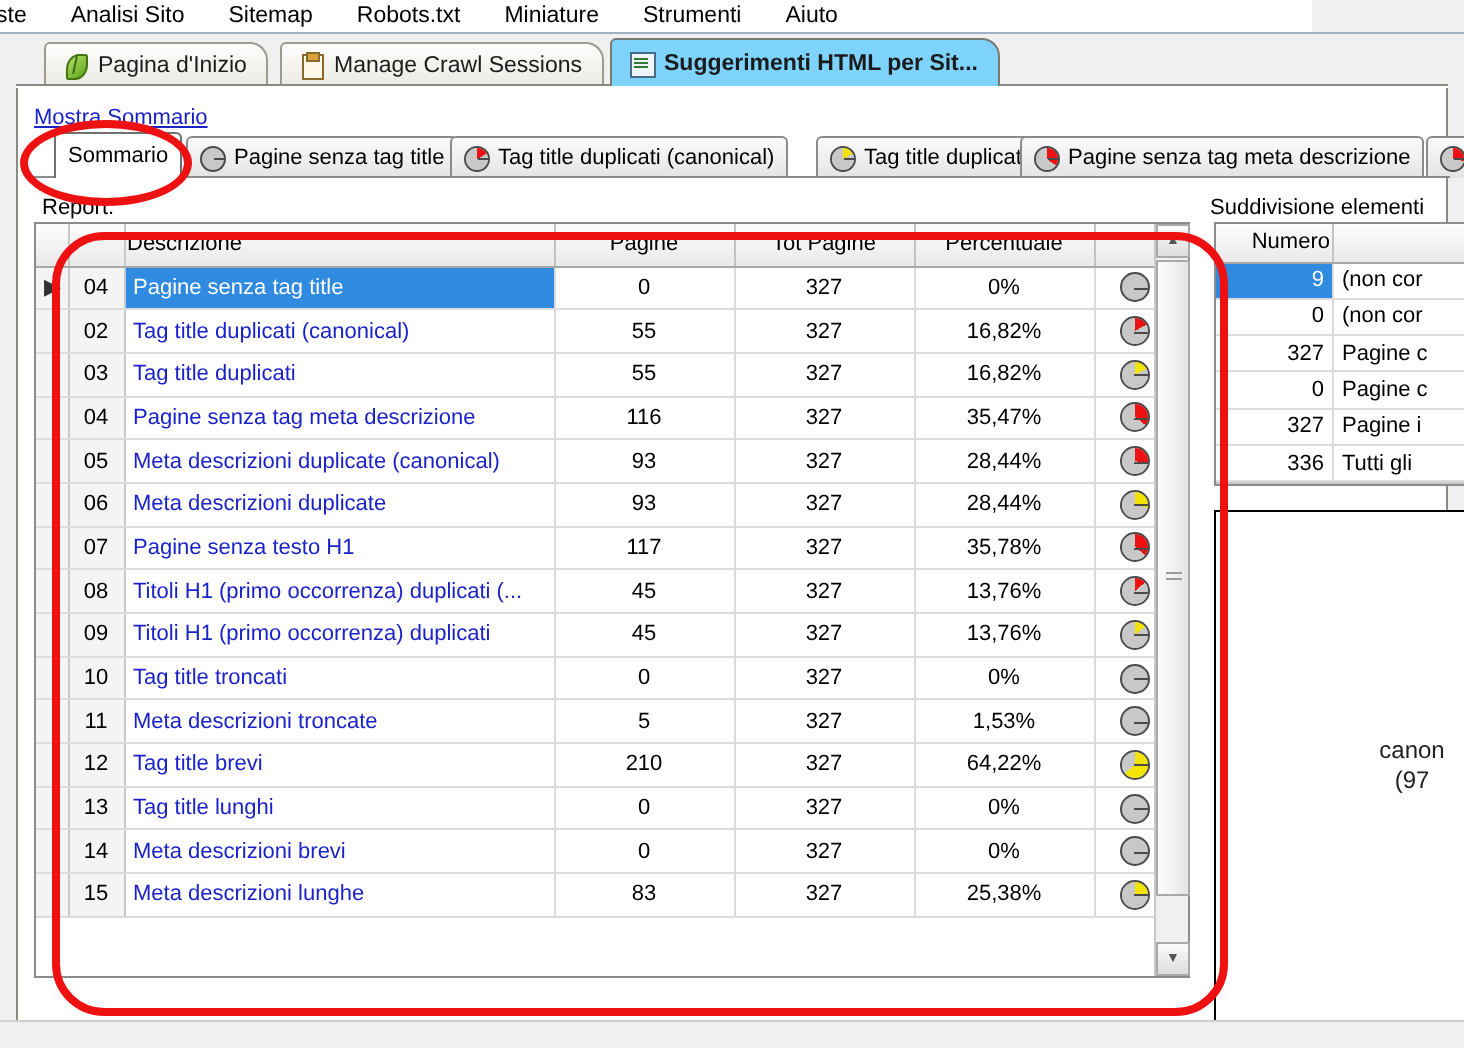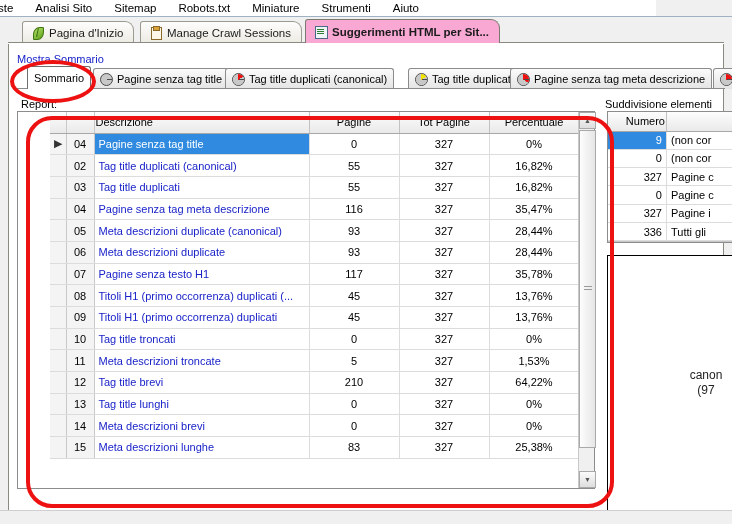--- a/index.html
+++ b/index.html
@@ -54,21 +54,21 @@
     background: linear-gradient(#fdfdfd, #eceae2);
     border: 1px solid #9a9a8e;
     border-bottom: none;
     border-radius: 3px 9px 0 0;
     font-size: 11.5px; color: #1b1b1b;
     white-space: nowrap;
     transform: skewX(0deg);
   }
   .tab.active {
     top: 0; height: 24px;
-    background: #f9a8d4;
+    background: #7dd3fc;
     border-color: #7a7a70;
     font-weight: bold;
     z-index: 4;
   }
   .tab-underline {
     position: absolute; left: 8px; top: 25px;
     width: 716px; height: 2px;
     background: #ffffff;
     border-top: 1px solid #8a8a80;
     z-index: 3;
@@ -111,20 +111,21 @@
   .page {
     position: absolute; left: 8px; top: 26px;
     width: 716px; height: 480px;
     background: #ffffff;
     border: 1px solid #8a8a80; border-top: none;
   }
 
   .link-show {
     position: absolute; left: 8px; top: 10px;
     font-size: 11px; color: #1a23c8;
+    text-decoration: underline;
     cursor: pointer; white-space: nowrap;
   }
 
   
   .subtabs {
     position: absolute; left: 4px; top: 23px;
     width: 712px; height: 24px;
   }
   .subtab {
     position: absolute; top: 2px; height: 21px;
@@ -161,21 +162,20 @@
   .report-label {
     position: absolute; left: 12px; top: 55px;
     font-size: 11px; color: #000;
   }
   .grid-wrap {
     position: absolute; left: 8px; top: 68px;
     width: 578px; height: 378px;
     background: #ffffff;
     border: 1px solid #8c8c8c;
     display: flex;
-    padding-left: 32px;
   }
   .grid {
     width: 559px; height: 376px;
     overflow: hidden;
     background: #fff;
   }
   table.dg { border-collapse: collapse; width: 559px; table-layout: fixed; font-size: 11px; }
   table.dg th {
     height: 21px;
     background: linear-gradient(#fdfdfd,#e9e9e9);

